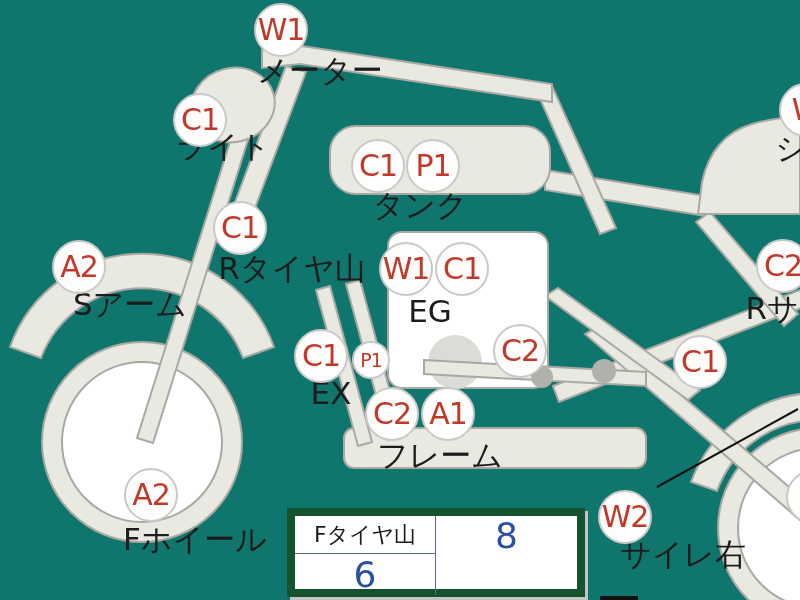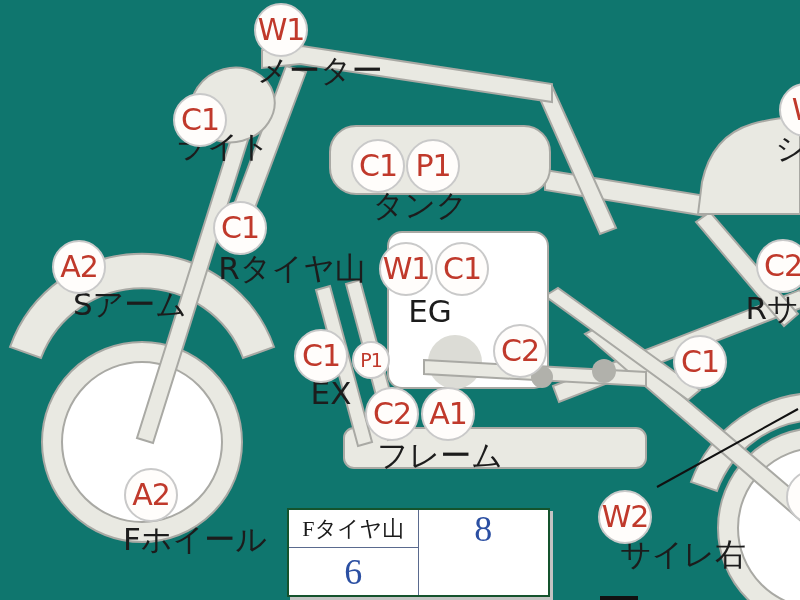--- a/index.html
+++ b/index.html
@@ -14,24 +14,24 @@
     display:flex;align-items:center;justify-content:center;
     font-size:30px;line-height:1;color:#c0392b;letter-spacing:-1px;
     transform:translate(-50%,-50%);z-index:3;
   }
   .badge.small{width:38px;height:38px;font-size:19px;}
   .plabel{
     position:absolute;transform:translate(-50%,-50%);
     font-size:31px;line-height:1.1;color:#1c1c1c;white-space:nowrap;z-index:2;
   }
   .tire-table{
-    position:absolute;left:287px;top:508px;width:263px;height:89px;
-    border:2px solid #14532d;background:#fff;box-sizing:border-box;
+    position:absolute;left:287px;top:508px;width:298px;height:89px;
+    border:8px solid #14532d;background:#fff;box-sizing:border-box;
     box-shadow:3px 3px 0 #c3c3c3;z-index:4;
-    display:grid;grid-template-columns:1fr 1fr;grid-template-rows:38px 1fr;font-family:Liberation Serif, serif;
+    display:grid;grid-template-columns:1fr 1fr;grid-template-rows:38px 1fr;
   }
   .tire-table .cell{
     display:flex;align-items:center;justify-content:center;
     border-right:1px solid #5a6a8e;border-bottom:1px solid #5a6a8e;
   }
   .tire-table .cell:nth-child(2n){border-right:none;}
   .tire-table .cell.val{border-bottom:none;}
   .tire-table .hdr{font-size:22px;color:#1a1a1a;}
   .tire-table .num{font-size:36px;color:#2b4fa2;}
 </style>

